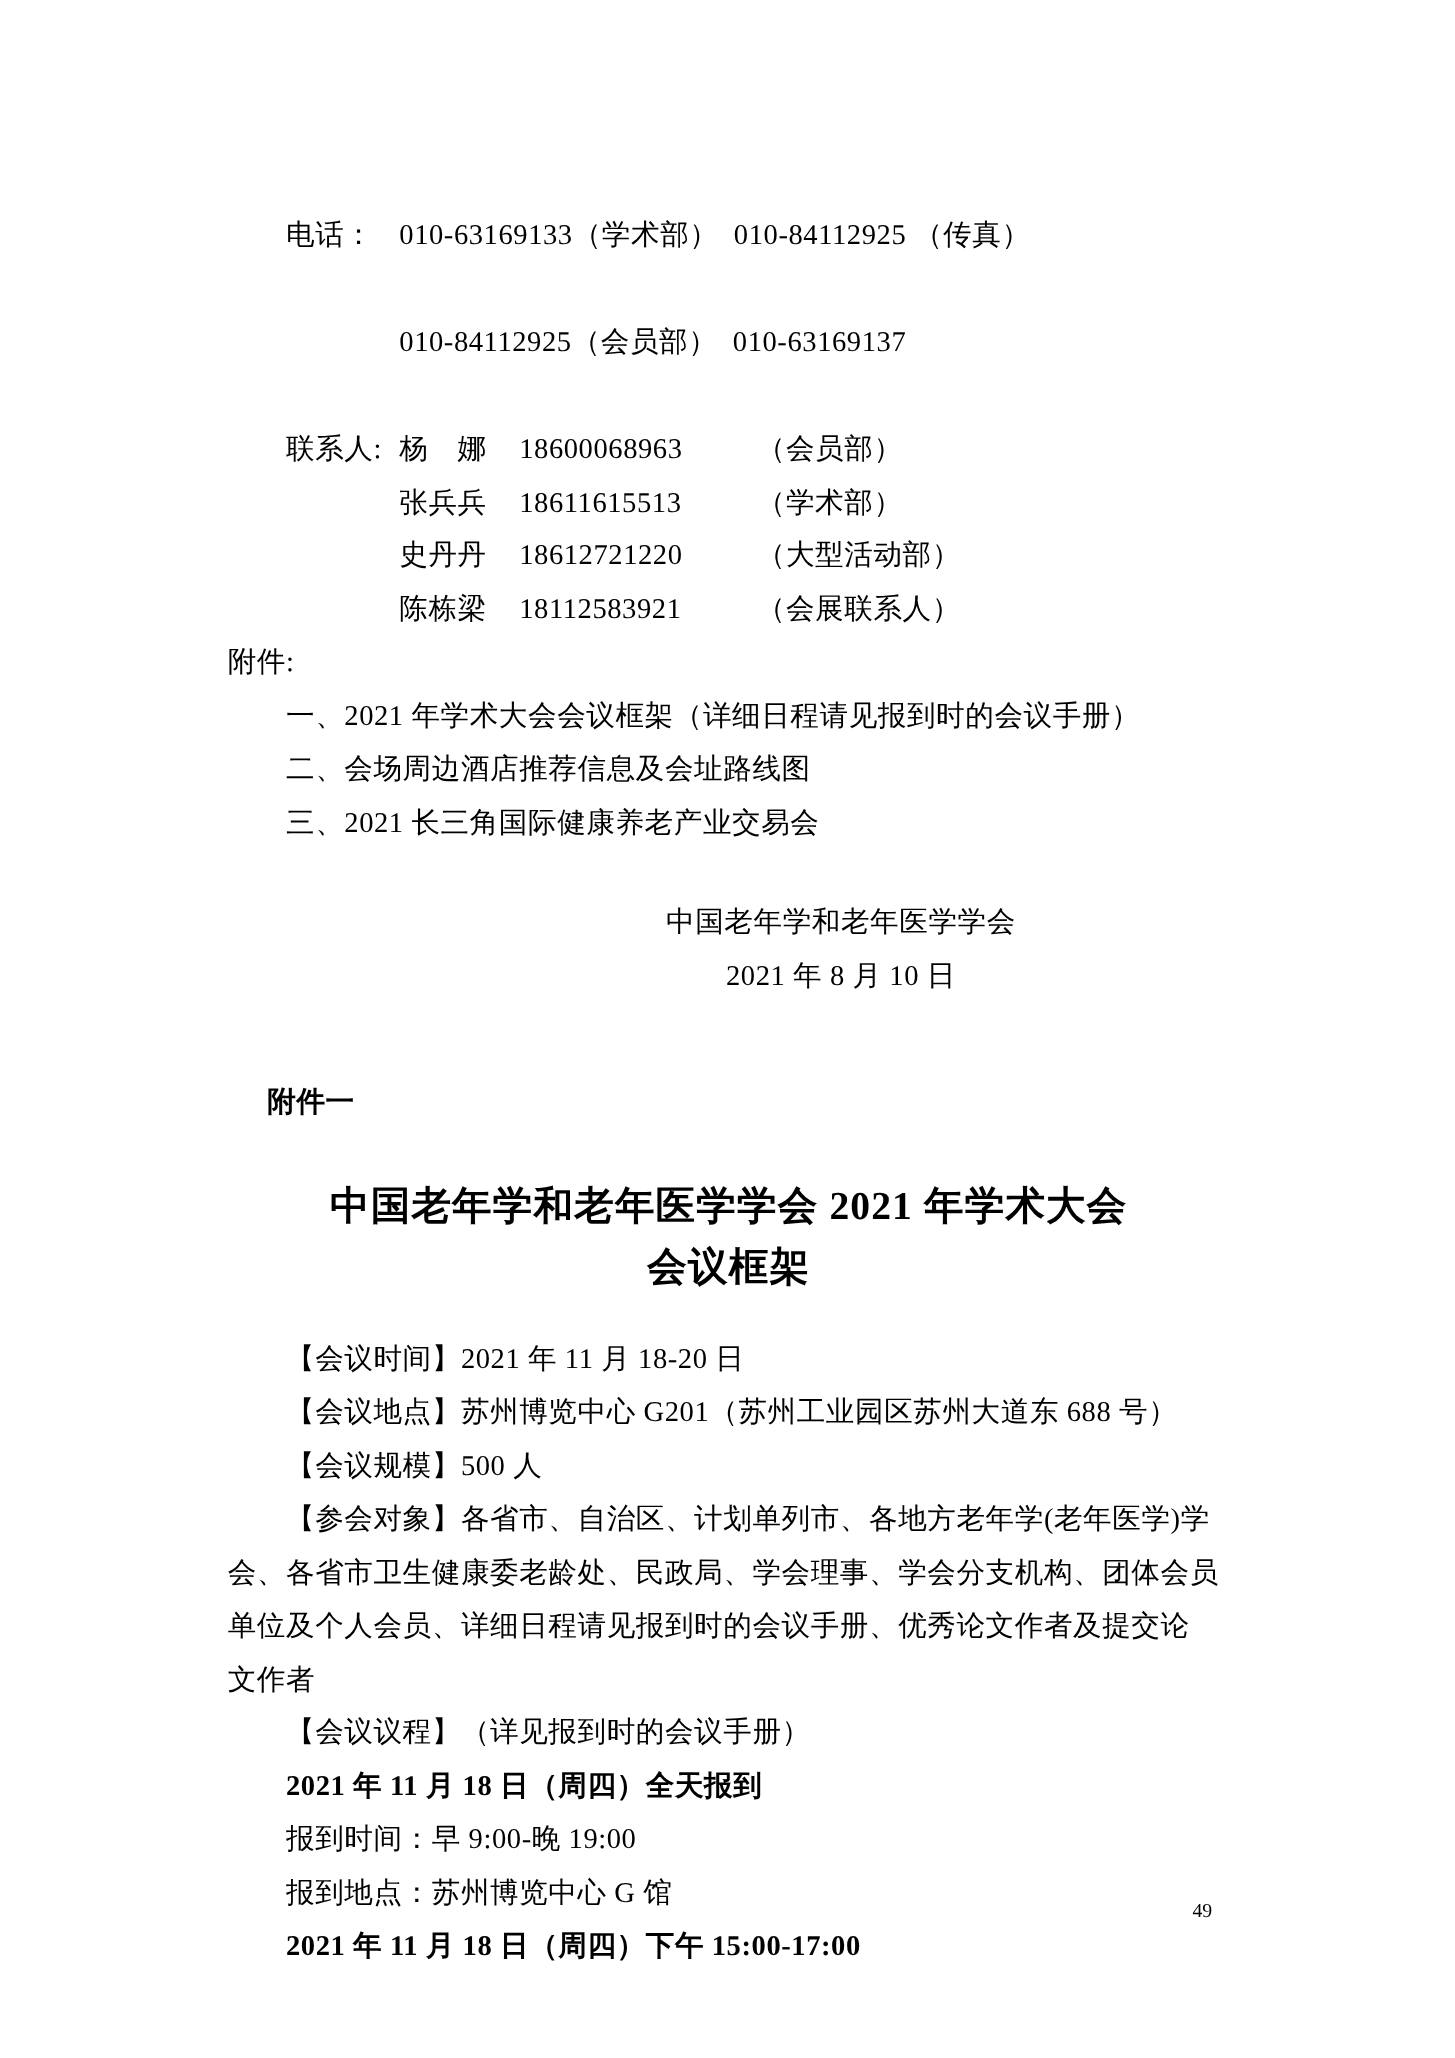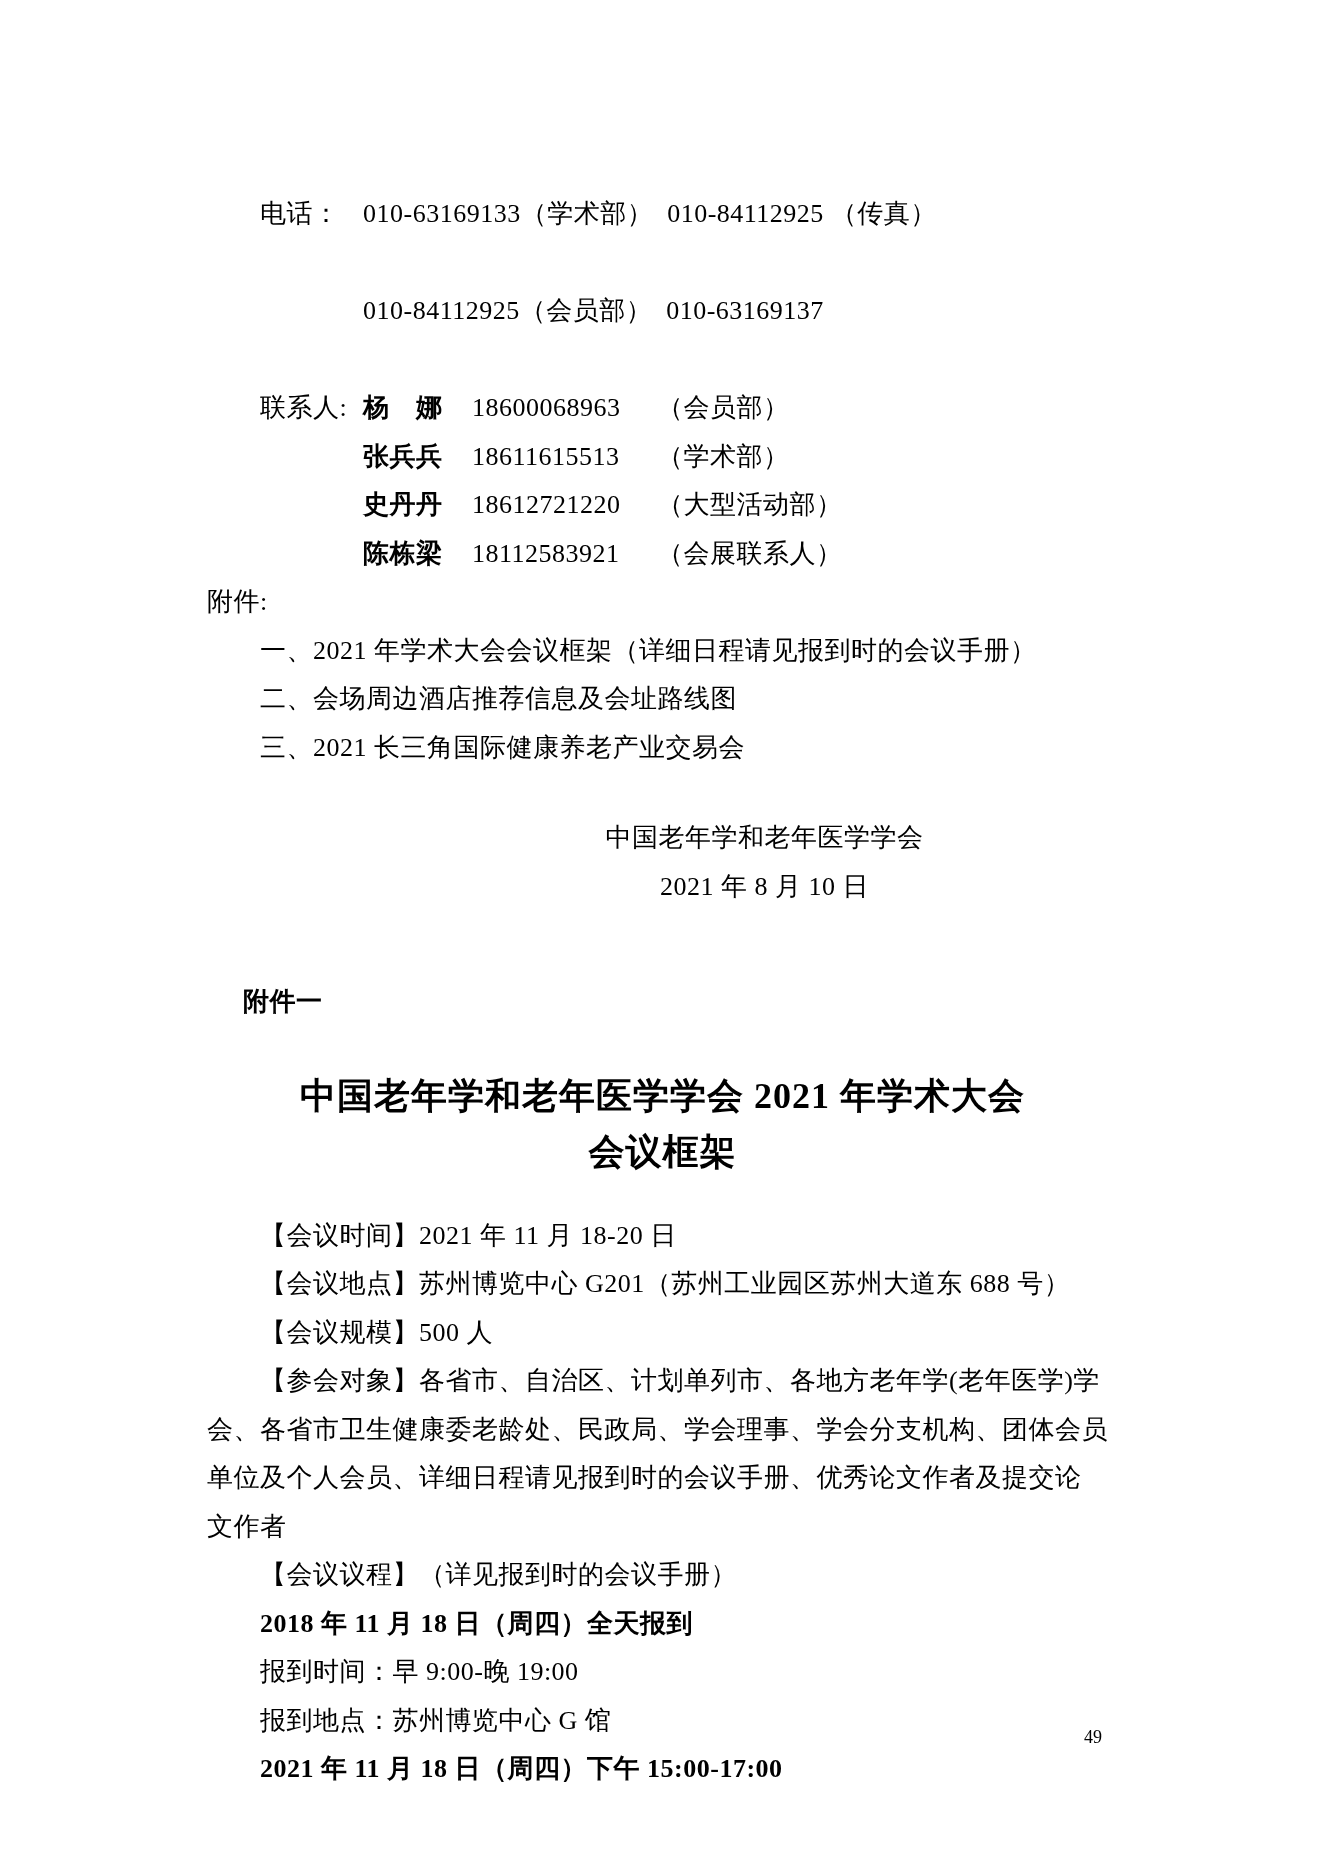--- a/index.html
+++ b/index.html
@@ -20,23 +20,23 @@
   }
   .indent { padding-left:53px; }
   .indent-phone2 { padding-left:128px; }
   .bold { font-weight:bold; }
 
   
   .phone-row { display:flex; }
   .p-label { width:103px; flex:0 0 auto; }
   .contact-row { display:flex; }
   .c-label { width:103px; flex:0 0 auto; }
-  .c-name  { width:109px; flex:0 0 auto;font-weight:bold; }
+  .c-name  { width:109px; flex:0 0 auto; }
   .c-phone { width:185px; flex:0 0 auto; }
-  .c-dept  { flex:0 0 auto; }
+  .c-dept  { flex:0 0 auto;margin-left:31px; }
 
   
   .signature { margin-top:42px; text-align:center; padding-left:204px; }
 
   
   .att-one-label { margin-top:67px; font-weight:bold;margin-left:36px; }
   .doc-title {
     margin-top:41px; text-align:center;
     font-size:36px; font-weight:bold; line-height:56px;
     letter-spacing:1px;
@@ -107,21 +107,21 @@
     <div class="line indent">【会议地点】苏州博览中心 G201（苏州工业园区苏州大道东 688 号）</div>
     <div class="line indent">【会议规模】500 人</div>
 
     <div class="line indent">【参会对象】各省市、自治区、计划单列市、各地方老年学(老年医学)学</div>
     <div class="line">会、各省市卫生健康委老龄处、民政局、学会理事、学会分支机构、团体会员</div>
     <div class="line">单位及个人会员、详细日程请见报到时的会议手册、优秀论文作者及提交论</div>
     <div class="line">文作者</div>
 
     <div class="line indent">【会议议程】（详见报到时的会议手册）</div>
 
-    <div class="line indent bold">2018 年 11 月 18 日（周四）全天报到</div>
+    <div class="line indent bold">2021 年 11 月 18 日（周四）全天报到</div>
     <div class="line indent">报到时间：早 9:00-晚 19:00</div>
     <div class="line indent">报到地点：苏州博览中心 G 馆</div>
     <div class="line indent bold">2021 年 11 月 18 日（周四）下午 15:00-17:00</div>
   </div>
 
 </div>
 
 <div class="page-number">49</div>
 
 </body></html>

